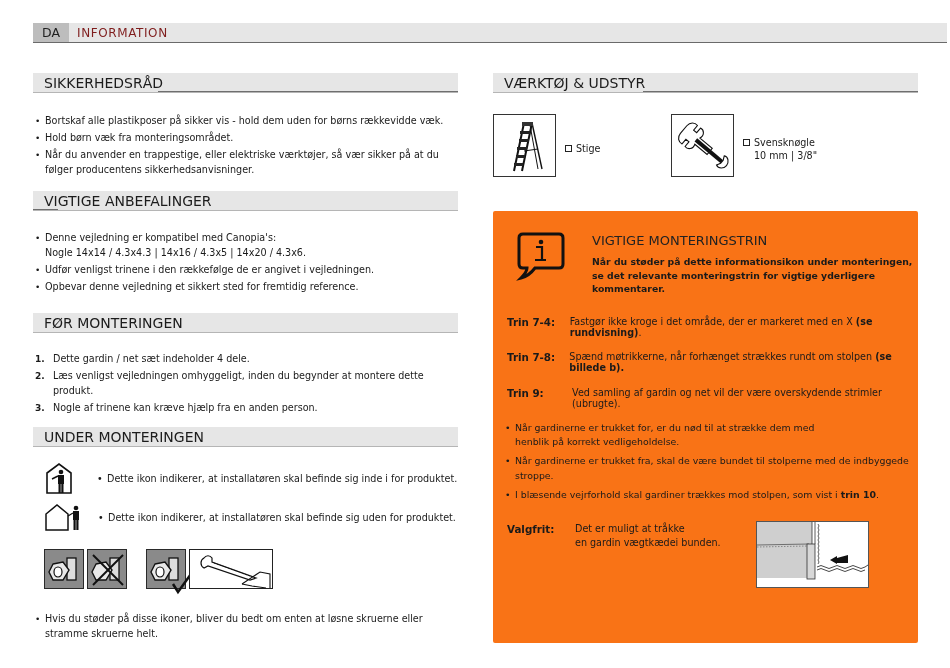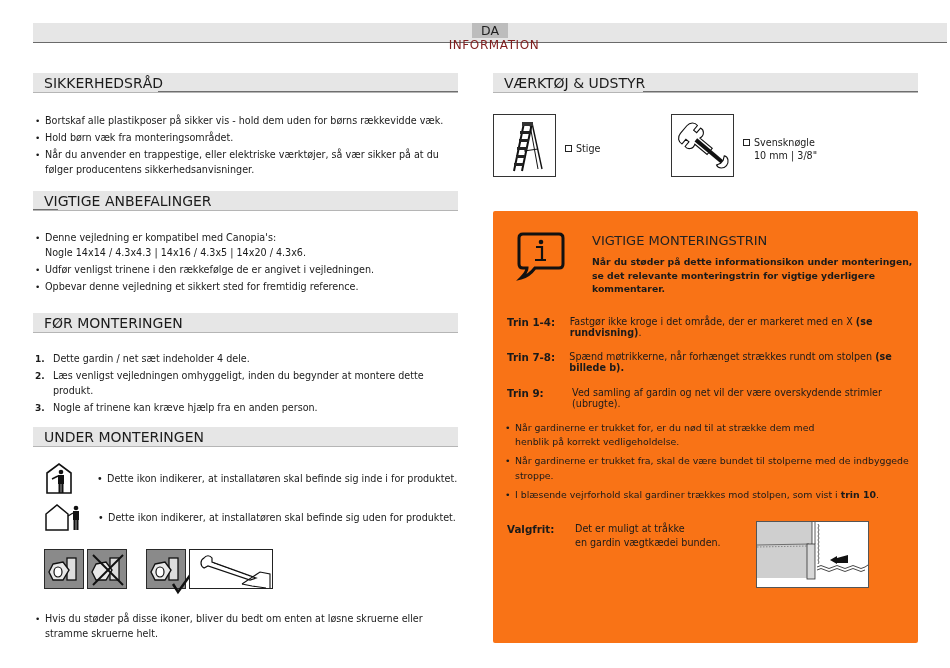--- a/index.html
+++ b/index.html
@@ -1,20 +1,20 @@
 <!DOCTYPE html>
 <html><head>
   <meta charset="utf-8">
   <style>
     * { box-sizing: border-box; margin: 0; padding: 0; }
     html, body { width: 950px; height: 668px; background: #ffffff; overflow: hidden; }
     body { font-family: "DejaVu Sans", sans-serif; color: #1a1a1a; position: relative; }
 
     
-    .topbar { position: absolute; left: 33px; top: 23px; width: 914px; height: 20px; background: #e6e6e6; border-bottom: 1px solid #6a6a6a; display: flex; align-items: center; flex-direction: column; }
+    .topbar { position: absolute; left: 33px; top: 23px; width: 914px; height: 20px; background: #e6e6e6; border-bottom: 1px solid #6a6a6a; display: flex; align-items: center; }
     .topbar .lang { height: 19px; width: 36px; background: #bdbdbd; font-size: 12.5px; display: flex; align-items: center; justify-content: center; color: #1f1f1f; }
     .topbar .title { margin-left: 8px; font-size: 12px; letter-spacing: 0.6px; color: #7f1d1d; }
 
     
     .sec-head { position: absolute; height: 20px; background: #e6e6e6; display: flex; align-items: center; padding-left: 11px; font-size: 14px; color: #1c1c1c; }
     .sec-head::after { content: ""; position: absolute; left: 0; right: 0; bottom: 0; height: 1px; background: #b5b5b5; }
     .sec-head .ul { position: absolute; bottom: 0; height: 2px; background: #6e6e6e; }
 
     .col-left { left: 33px; width: 425px; }
     .col-right { left: 493px; width: 425px; }
@@ -201,21 +201,21 @@
     <circle cx="26" cy="12" r="2.3" fill="#111"></circle>
     <path d="M21 17 H27 V30 H31 M20 30 H31" fill="none" stroke="#111" stroke-width="2.2"></path>
   </svg>
   <div class="info-title">VIGTIGE MONTERINGSTRIN</div>
   <div class="info-sub">
     <span>Når du støder på dette informationsikon under monteringen,</span><br>
     <span>se det relevante monteringstrin for vigtige yderligere kommentarer.</span>
   </div>
 
   <div class="step" style="top:105px;">
-    <span class="lbl">Trin 1-4:</span>
+    <span class="lbl">Trin 7-4:</span>
     <span class="desc"><span>Fastgør ikke kroge i det område, der er markeret med en X </span><b>(se rundvisning)</b><span>.</span></span>
   </div>
   <div class="step" style="top:140px;">
     <span class="lbl">Trin 7-8:</span>
     <span class="desc"><span>Spænd møtrikkerne, når forhænget strækkes rundt om stolpen </span><b>(se billede b).</b></span>
   </div>
   <div class="step" style="top:176px;">
     <span class="lbl">Trin 9:</span>
     <span class="desc">Ved samling af gardin og net vil der være overskydende strimler (ubrugte).</span>
   </div>

